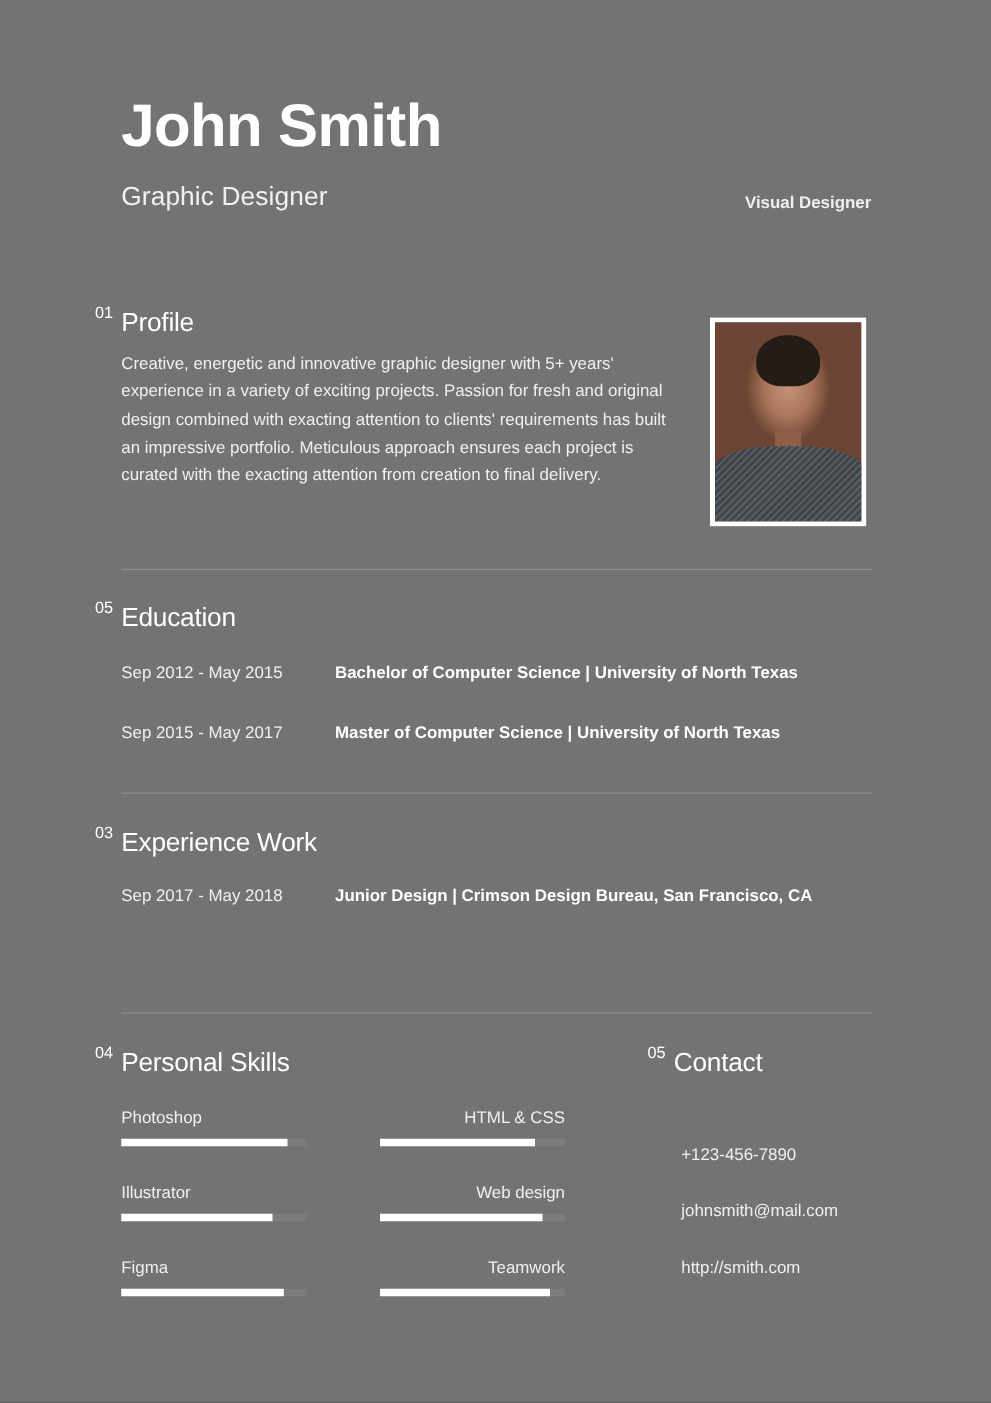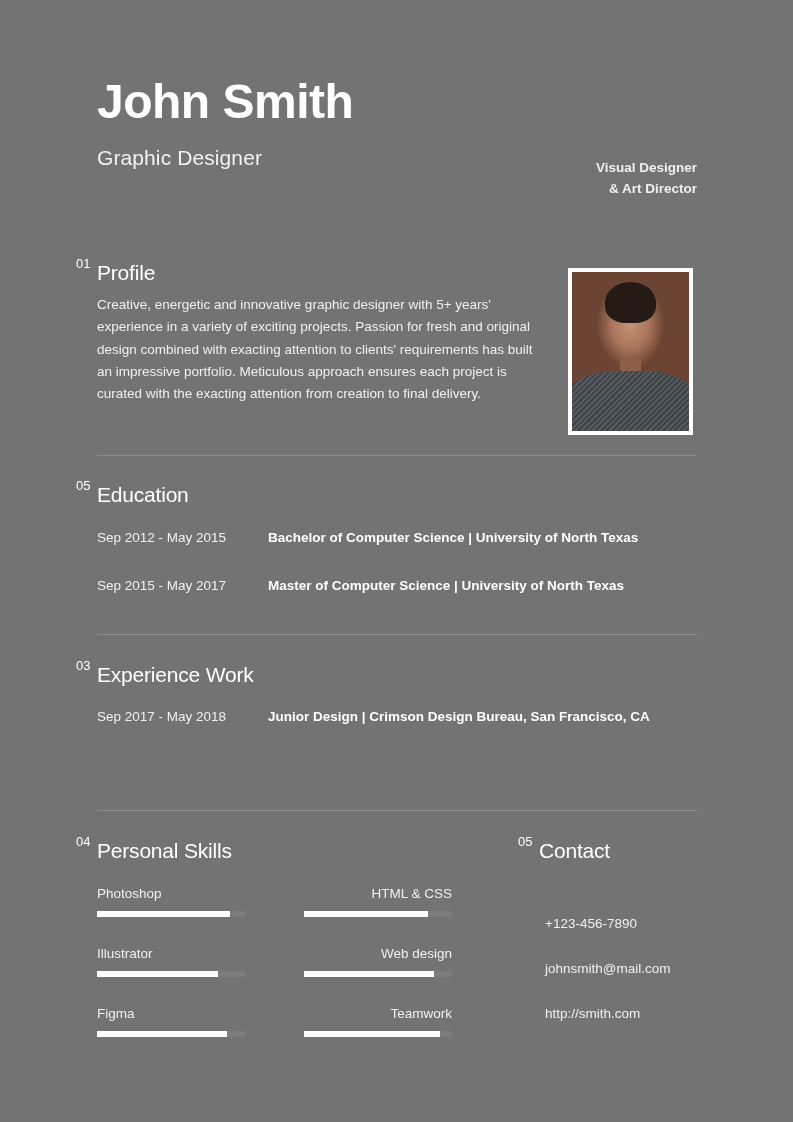--- a/index.html
+++ b/index.html
@@ -39,21 +39,21 @@
   .role {
     font-size: 21px;
     font-weight: normal;
     color: #f2f2f2;
     margin-top: 20px;
     letter-spacing: 0.1px;
   }
   .tagline {
     position: absolute;
     right: 0px;
-    top: 80px;
+    top: 74px;
     width: 210px;
     text-align: right;
     font-size: 13.5px;
     font-weight: bold;
     line-height: 1.55;
     color: #efefef;
   }
 
   
   .section {
@@ -206,25 +206,24 @@
 </head>
 <body>
 
 <div class="page">
 
   <div class="header">
     <div class="name">John Smith</div>
     <div class="role">Graphic Designer</div>
     <div class="tagline">
       <div>Visual Designer</div>
-      <div>&amp; Art Director</div>
-    </div>
-  </div>
-
-  <div class="section" style="top:256px;">
+    </div>
+  </div>
+
+  <div class="section" style="top:242px;">
     <div class="sec-head">
       <span class="sec-num">01</span>
       <span class="sec-title">Profile</span>
     </div>
     <div class="profile-text">Creative, energetic and innovative graphic designer with 5+ years' experience in a variety of exciting projects. Passion for fresh and original design combined with exacting attention to clients' requirements has built an impressive portfolio. Meticulous approach ensures each project is curated with the exacting attention from creation to final delivery.</div>
     <div class="photo-frame">
       <div class="photo-inner">
         <div class="photo-hair"></div>
         <div class="photo-neck"></div>
         <div class="photo-body"></div>

